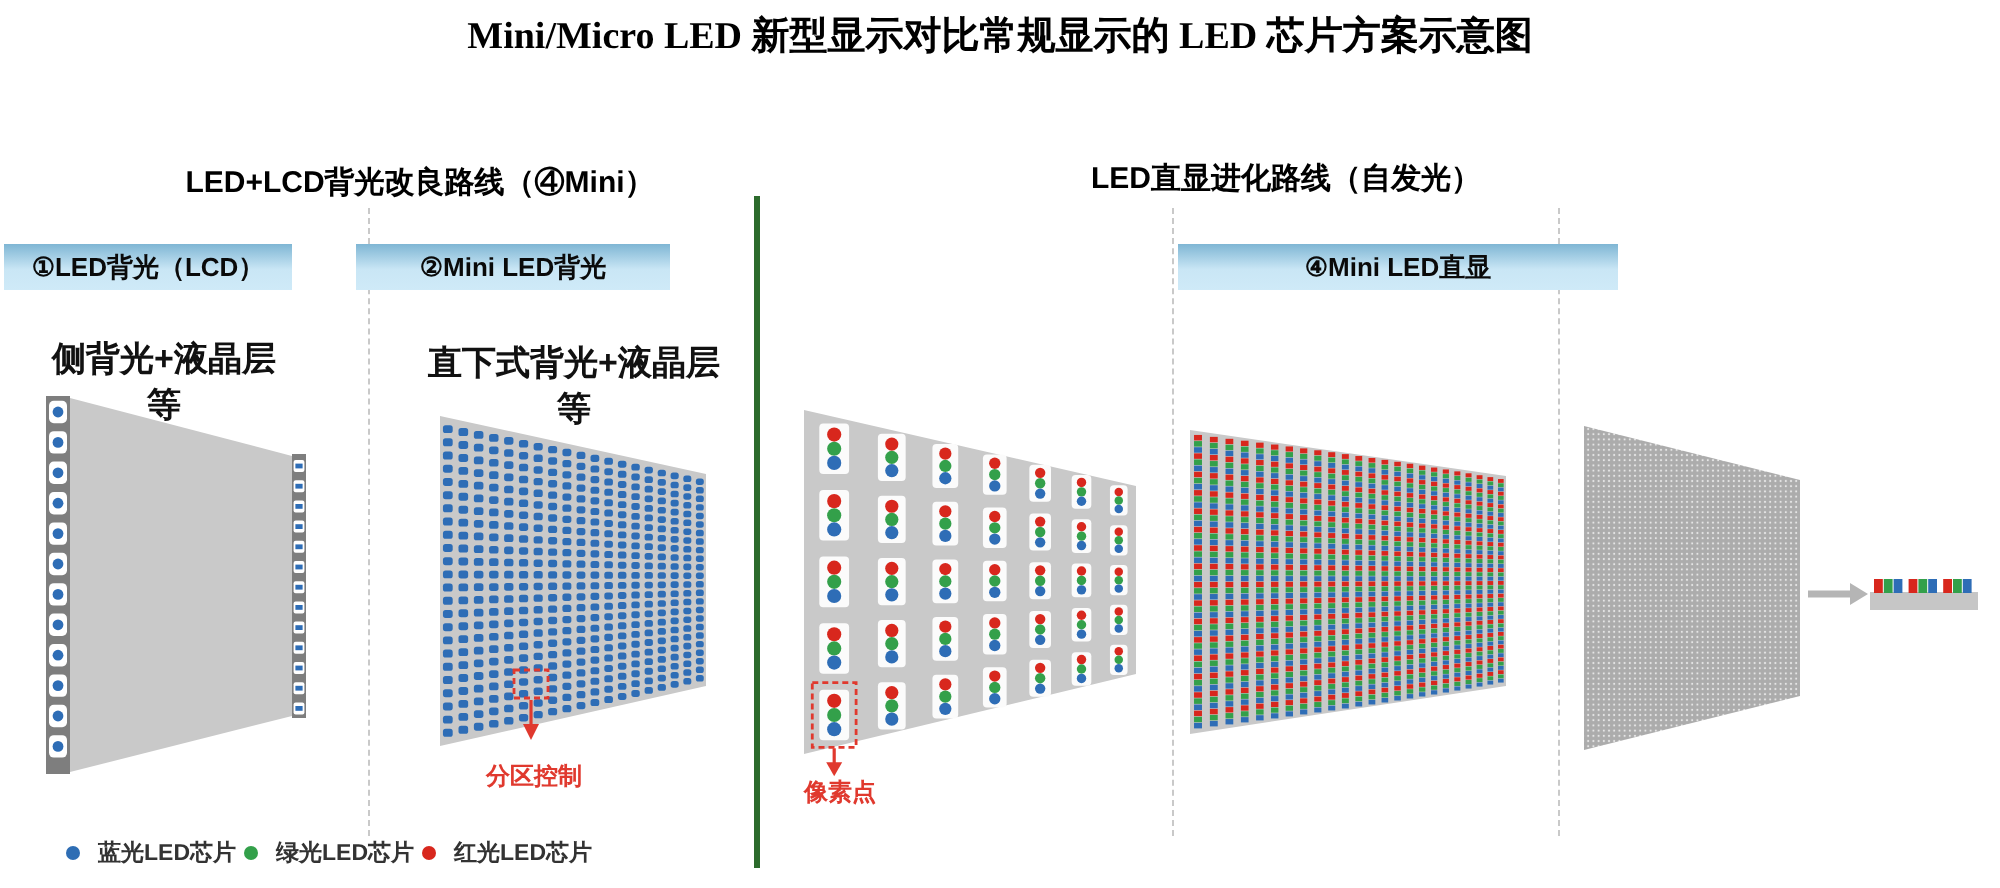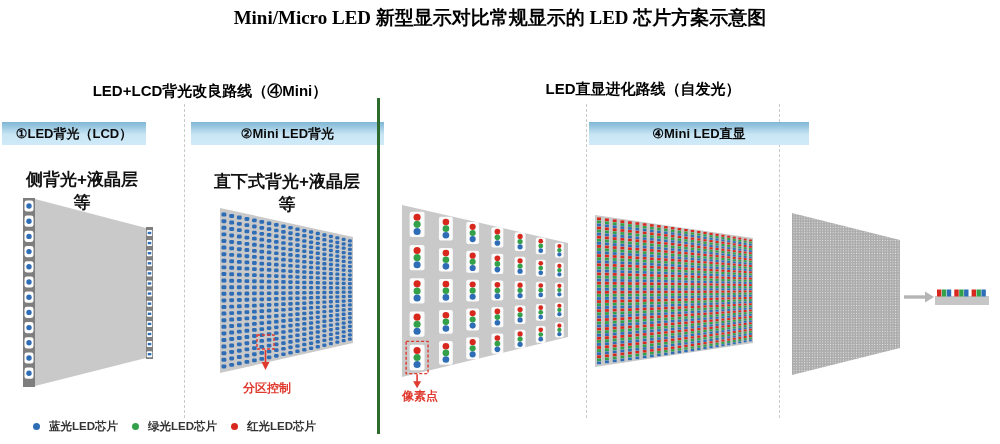--- a/index.html
+++ b/index.html
@@ -18,41 +18,41 @@
   .vgreen { position:absolute; left:377px; top:98px; width:3px; height:336px; background:#2c6b2c; z-index:2; }
   .vdash  { position:absolute; top:104px; height:314px; width:0; border-left:1px dashed #c9c9c9; z-index:0; }
   .hdr {
     position:absolute; top:122px; height:23px; z-index:1;
     background:linear-gradient(180deg,#7fb6d4 0%, #c9e6f5 55%, #cfeaf8 100%);
     text-align:center; font-weight:700; font-size:13px; line-height:23px; color:#0a0a0a;
   }
   .panel-label { position:absolute; font-weight:700; font-size:17px; color:#111; text-align:center; }
   .red-label   { position:absolute; font-weight:700; font-size:12px; color:#e0392e; text-align:center; }
   svg.panel { position:absolute; overflow:visible; }
-  .legend { position:absolute; left:33px; top:419px; display:flex; align-items:center; gap:14px; }
+  .legend { position:absolute; left:33px; top:419px; display:flex; align-items:center; gap:4px; }
   .legend-item { display:flex; align-items:center; gap:9px; font-size:11.5px; font-weight:700; color:#333; }
   .legend-dot { width:7px; height:7px; border-radius:50%; background:#888; }
 </style>
 </head>
 <body>
 
 <div id="canvas">
 
   <h1 class="title">Mini/Micro LED 新型显示对比常规显示的 LED 芯片方案示意图</h1>
 
   <div class="sec-title left">LED+LCD背光改良路线（④Mini）</div>
   <div class="sec-title right">LED直显进化路线（自发光）</div>
 
   <div class="vdash" style="left:184px"></div>
   <div class="vdash" style="left:586px"></div>
   <div class="vdash" style="left:779px"></div>
   <div class="vgreen"></div>
 
   <div class="hdr" style="left:2px;   width:144px">①LED背光（LCD）</div>
-  <div class="hdr" style="left:191px; width:193px">②Mini LED背光</div>
+  <div class="hdr" style="left:178px; width:157px">②Mini LED背光</div>
   <div class="hdr" style="left:589px; width:220px">④Mini LED直显</div>
 
   <div class="panel-label" style="left:20px;  top:168px; width:124px">侧背光+液晶层等</div>
   <div class="panel-label" style="left:212px; top:170px; width:150px">直下式背光+液晶层等</div>
 
   <svg class="panel" style="left:10px;  top:190px; width:165px; height:210px" viewBox="0 0 165 210">
       <polygon points="25,9 136,38 136,168 25,196" fill="#c9c9c9"></polygon>
       <rect x="13" y="8" width="12" height="189" fill="#7e7e7e"></rect>
       <rect x="14.5" y="10.4" width="9" height="11.2" rx="2.4" fill="#ffffff"></rect>
       <circle cx="19" cy="16" r="2.7" fill="#2e6db6"></circle>

